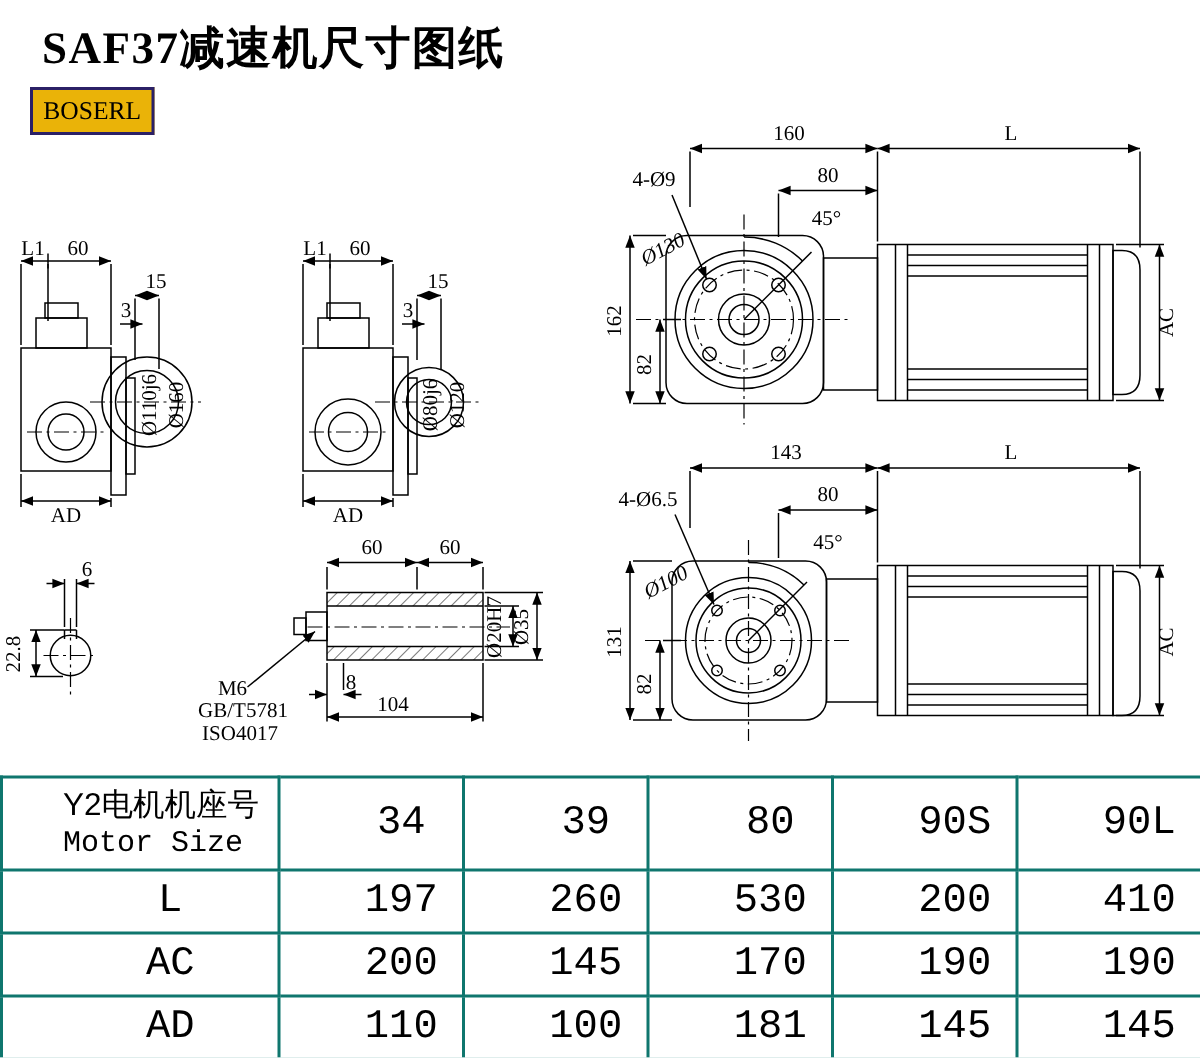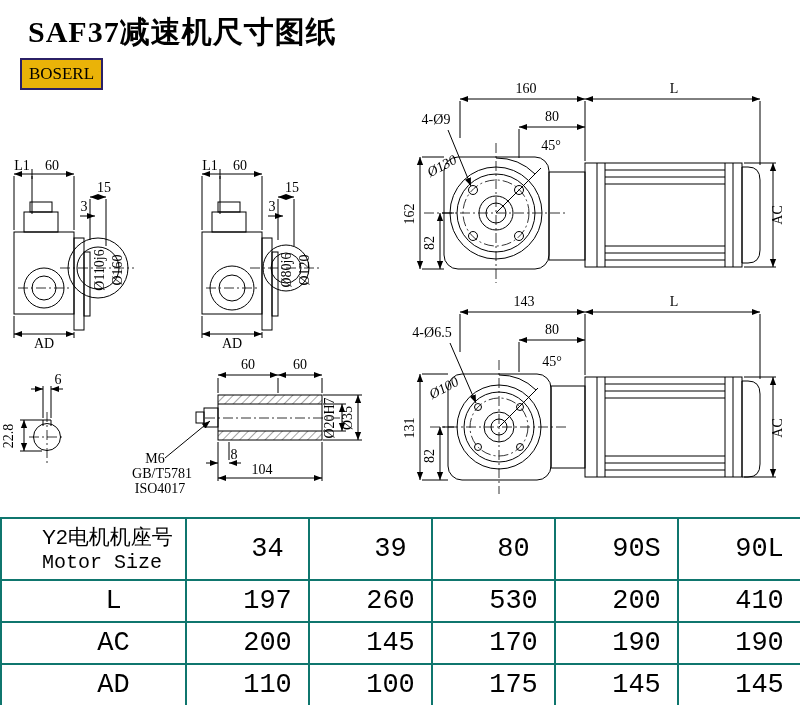--- a/index.html
+++ b/index.html
@@ -322,20 +322,20 @@
         <td>200</td>
         <td>145</td>
         <td>170</td>
         <td>190</td>
         <td>190</td>
       </tr>
       <tr>
         <td>AD</td>
         <td>110</td>
         <td>100</td>
-        <td>175</td>
+        <td>181</td>
         <td>145</td>
         <td>145</td>
       </tr>
     </tbody>
   </table>
 
 </div>
 
 </body></html>

